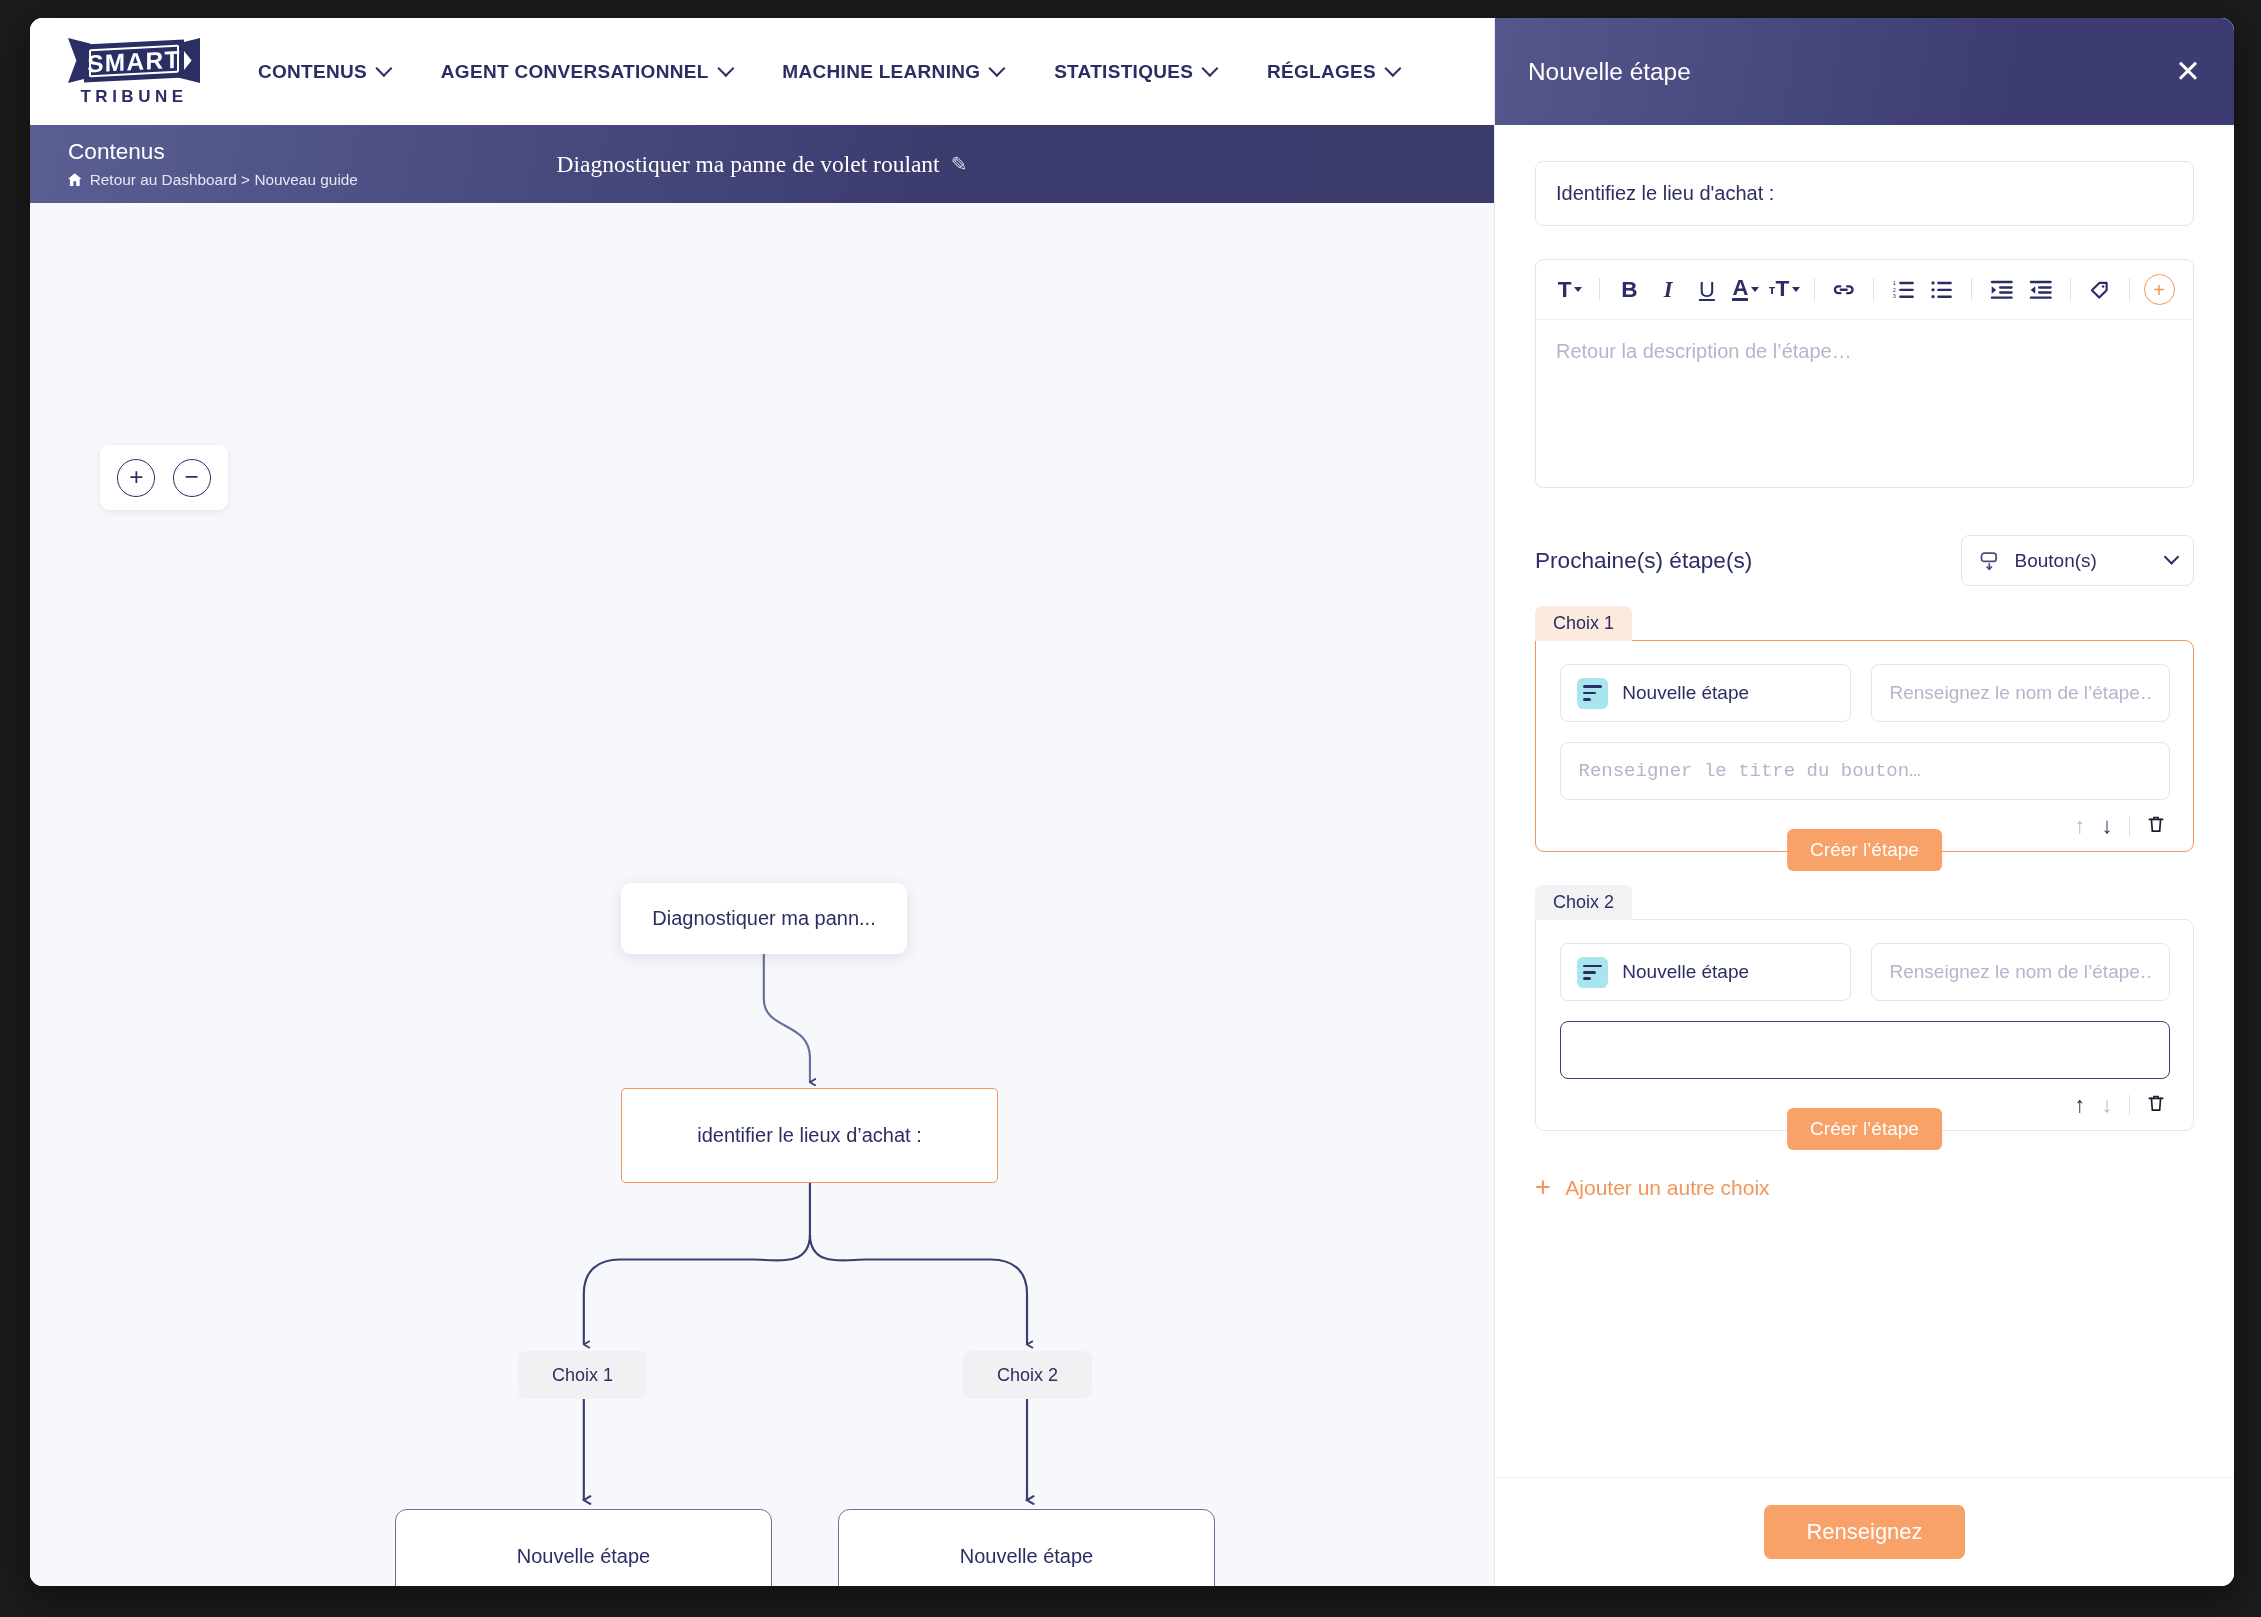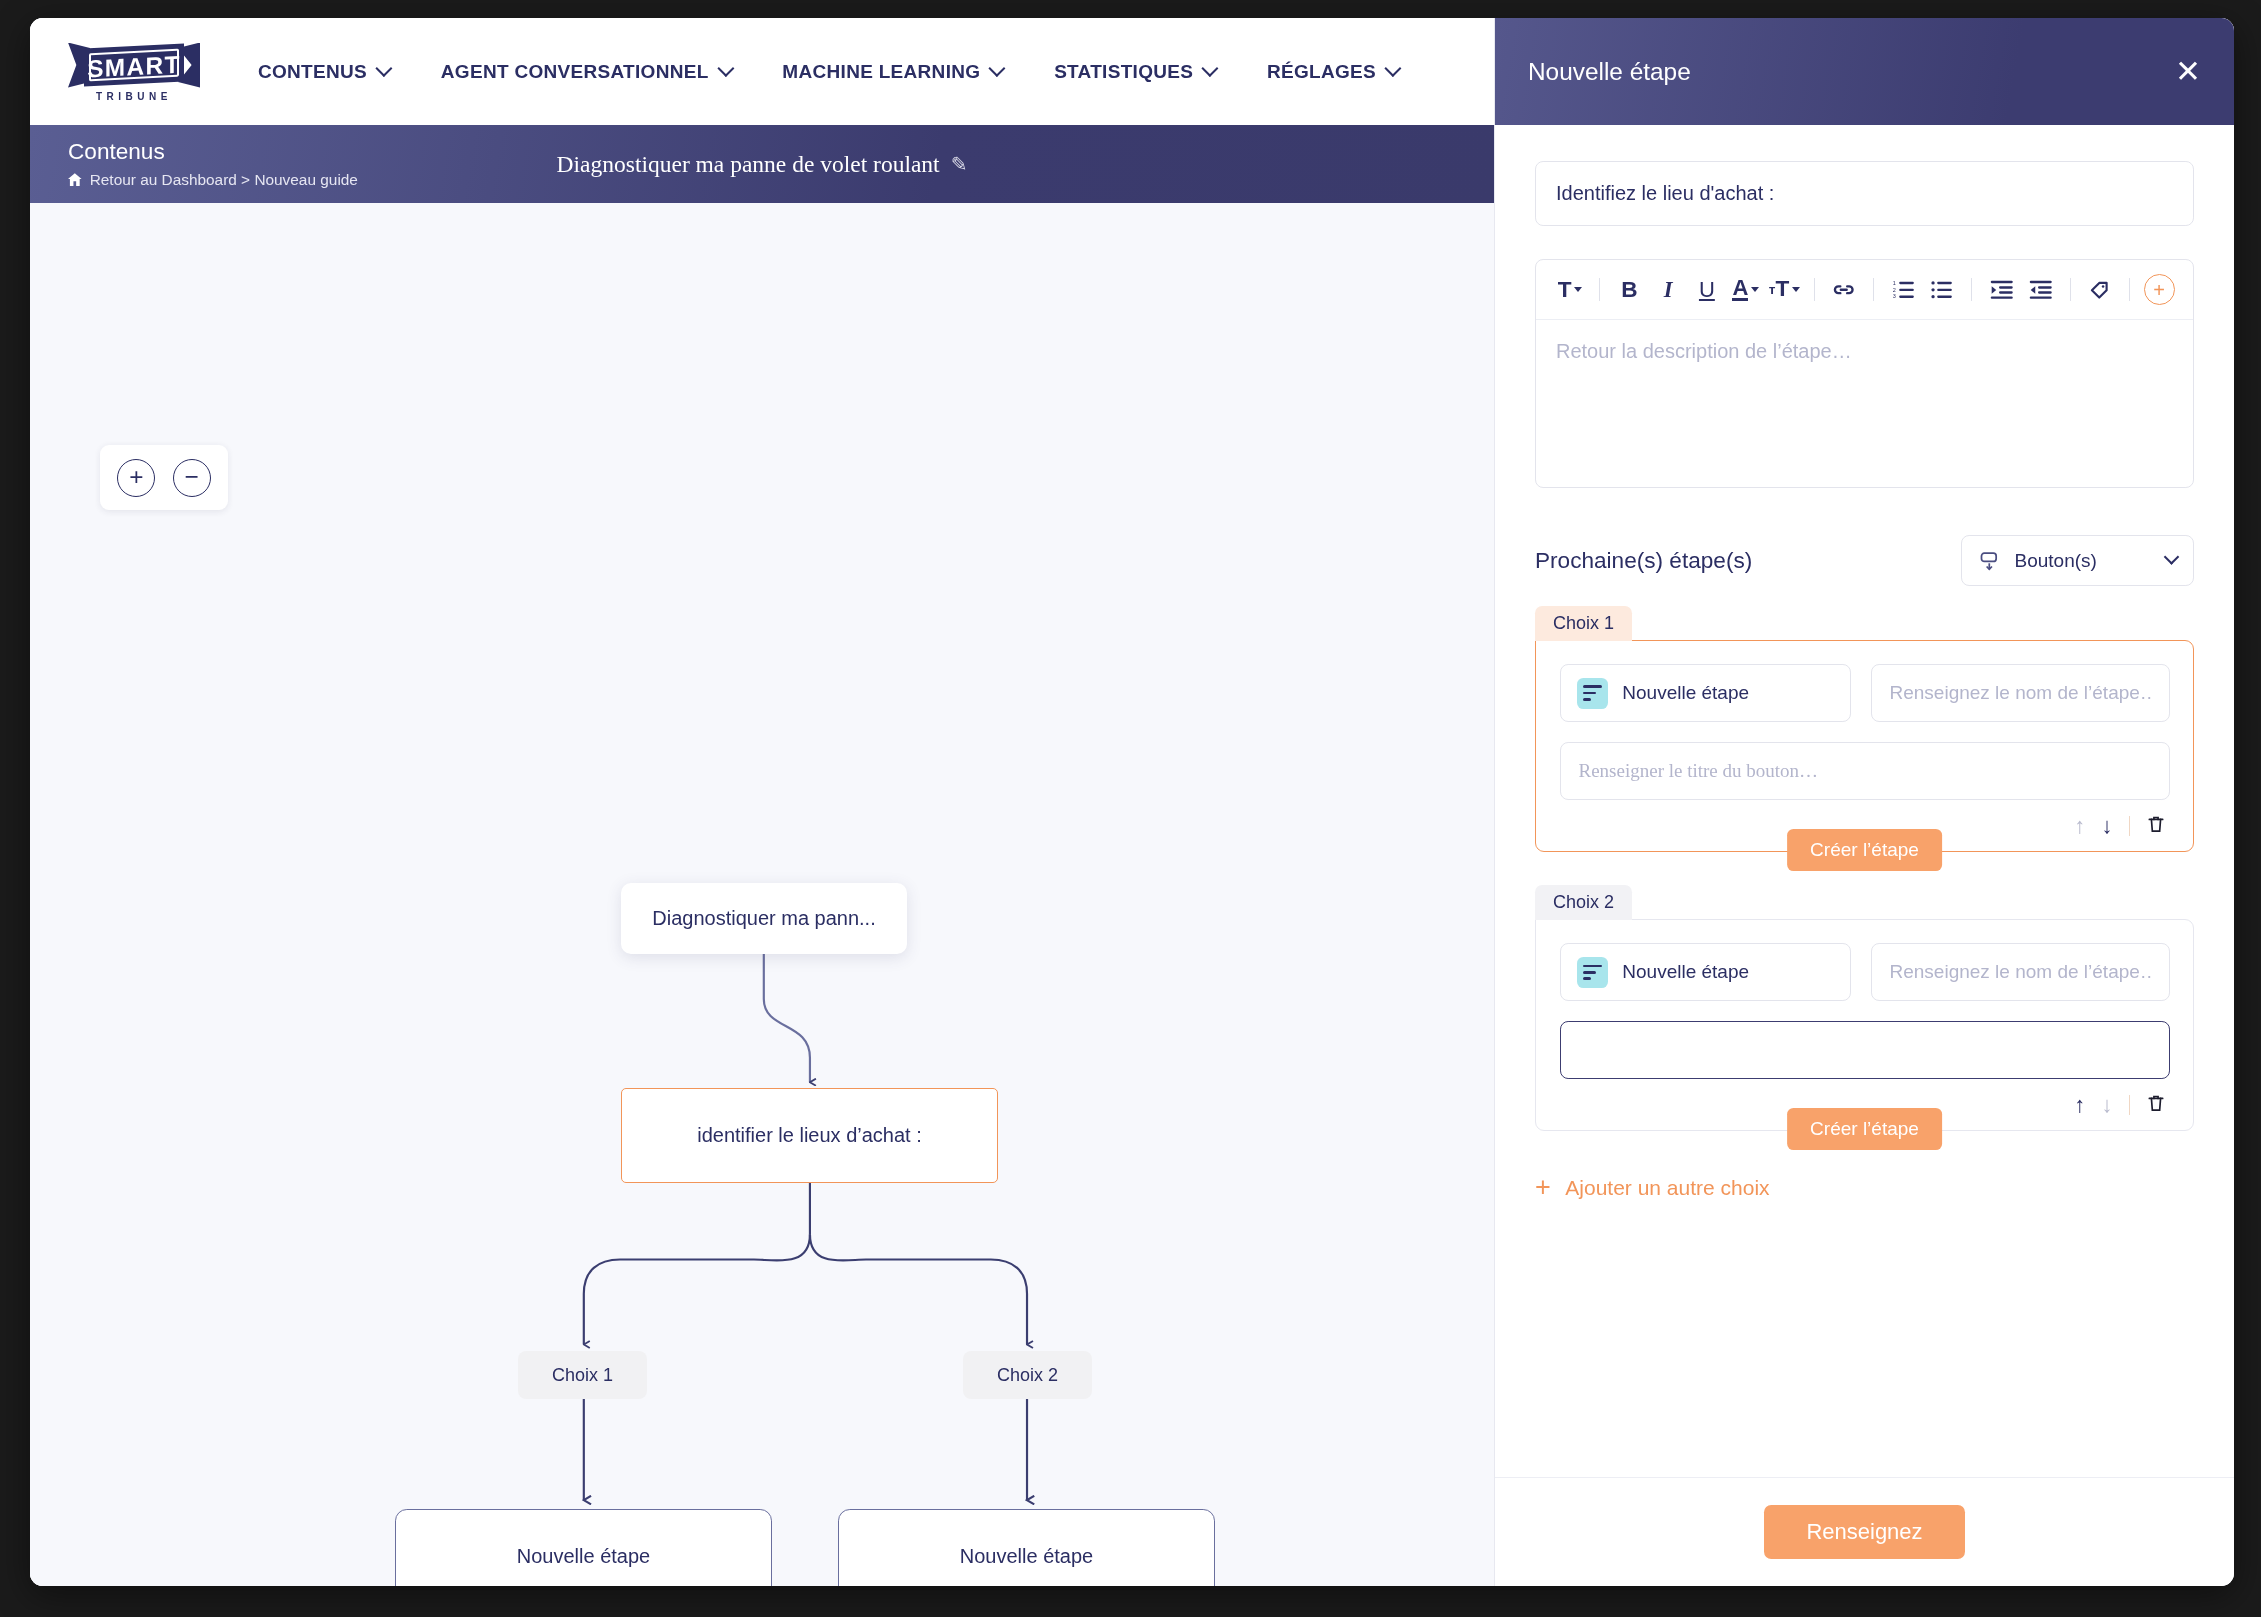--- a/index.html
+++ b/index.html
@@ -84,21 +84,21 @@
     color: #fff;
     font-weight: 700;
     font-size: 24.4px;
     letter-spacing: 1.4px;
     font-family: "Liberation Sans", sans-serif;
     z-index: 3;
     transform: skewY(-3deg);
   }
   .logo-sub {
     margin-top: 3.6px;
-    font-size: 10px;
+    font-size: 17px;
     letter-spacing: 4.5px;
     color: #2b2e63;
     font-weight: 700;
   }
 
   .navitem {
     display: flex;
     align-items: center;
     gap: 11px;
     color: #2b2e63;
@@ -398,21 +398,21 @@
 
   .btn-title-input {
     margin-top: 20px;
     width: 100%;
     height: 58px;
     border: 0.9px solid #e3e4ec;
     border-radius: 8.1px;
     padding: 8px 18px;
     font-size: 19px;
     color: #ec4899;
-    font-family: Liberation Serif, serif;
+    font-family: Liberation Mono, monospace;
     outline: none;
     background: #fff;
   }
   .btn-title-input.focused { border: 1.8px solid #3c3c70; }
   .btn-title-input::placeholder { color:#b3b5cc; }
 
   .card-actions {
     display: flex; justify-content: flex-end; align-items: center;
     gap: 16.3px;
     height: 51px;

